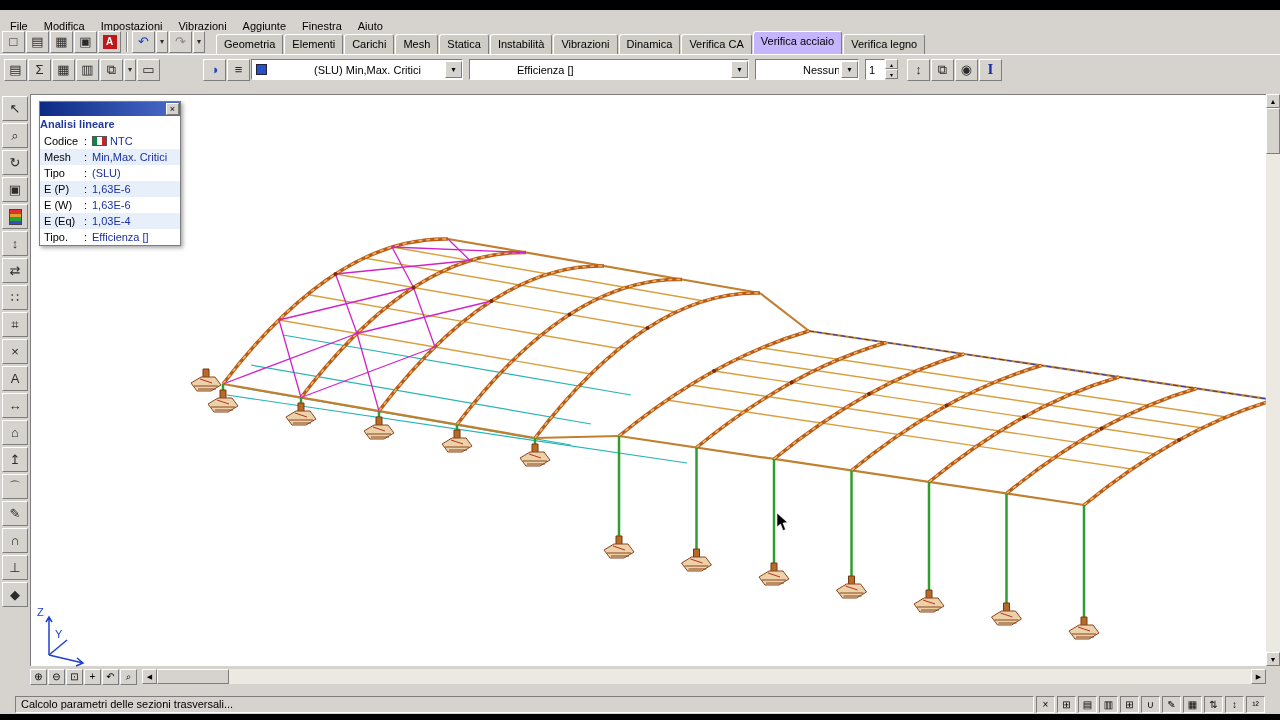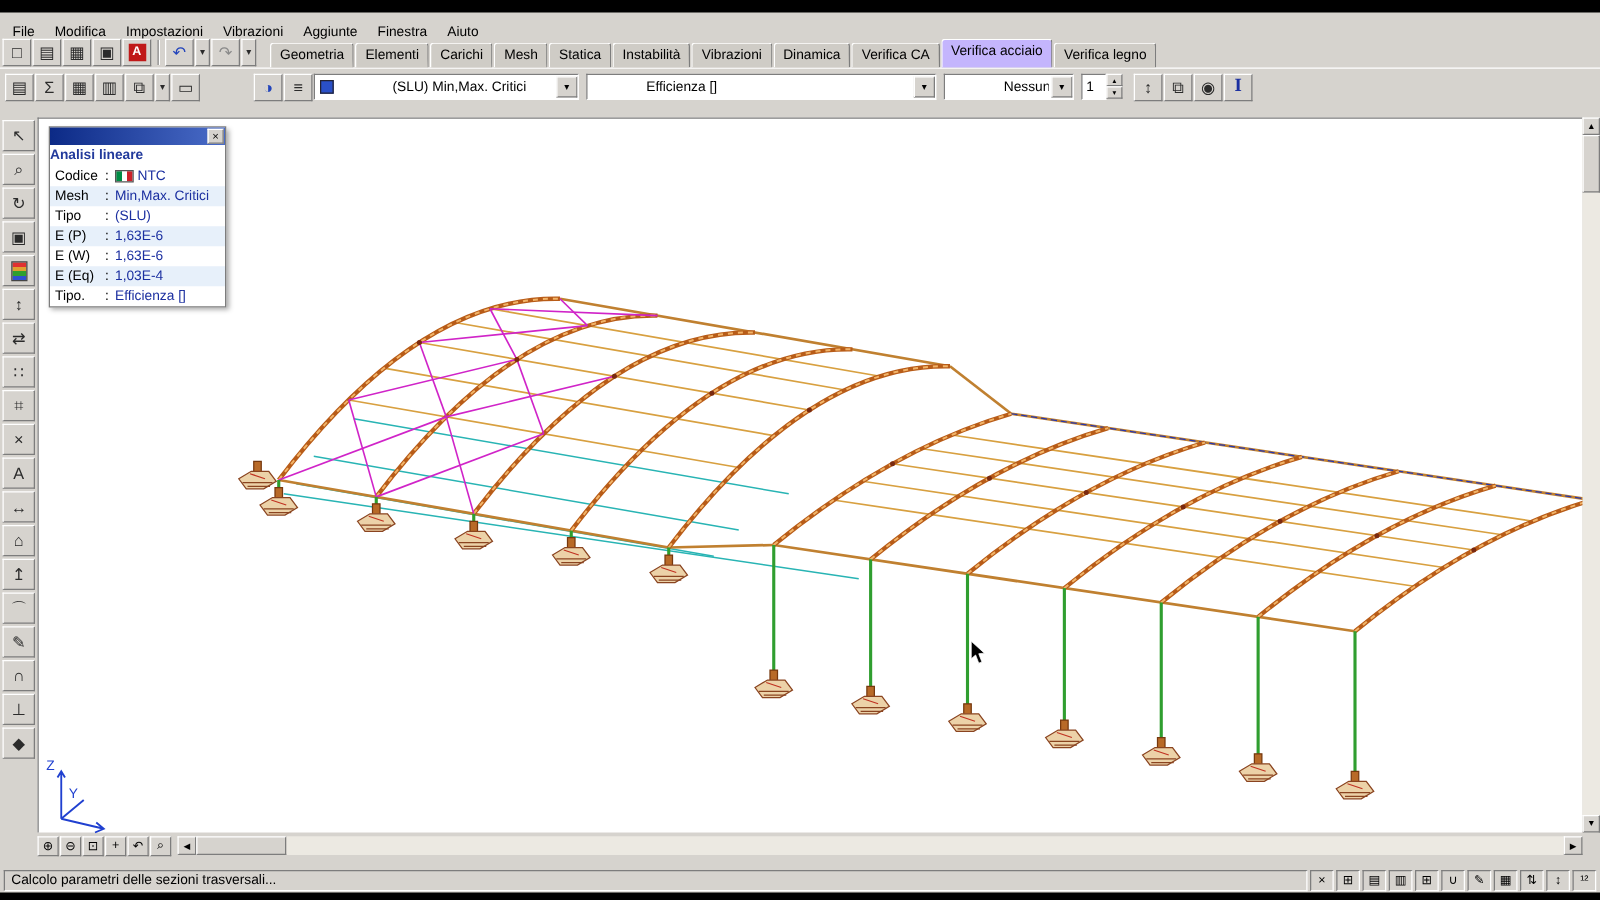--- a/index.html
+++ b/index.html
@@ -92,21 +92,21 @@
           background:#d6d3ce; border:1px solid; border-color:#fff #7d7d7d #7d7d7d #fff;
           font-size:10px; margin-right:1px; }
   .hscroll { flex:1; height:15px; margin-left:4px; background:#ece9e2; display:flex; }
   .harr { width:15px; height:15px; display:flex; align-items:center; justify-content:center; font-size:7px;
           background:#d6d3ce; border:1px solid; border-color:#fff #7d7d7d #7d7d7d #fff; }
   .hthumb { width:72px; background:#d6d3ce; border:1px solid; border-color:#fff #7d7d7d #7d7d7d #fff; }
   .hfill { flex:1; }
 
   
   #statusbar { position:absolute; left:0; bottom:0; width:1280px; height:20px; display:flex;
-               align-items:center; padding:1px 3px; gap:2px; }
+               align-items:center; padding:1px 15px; gap:2px; }
   .scell { height:17px; border:1px solid; border-color:#7d7d7d #fff #fff #7d7d7d; display:flex;
            align-items:center; }
   .smsg { flex:1; padding:0 5px; white-space:nowrap; overflow:hidden; }
   .sicon { width:19px; justify-content:center; font-size:10px; }
 </style>
 </head>
 <body>
 
 <div id="app">
 

